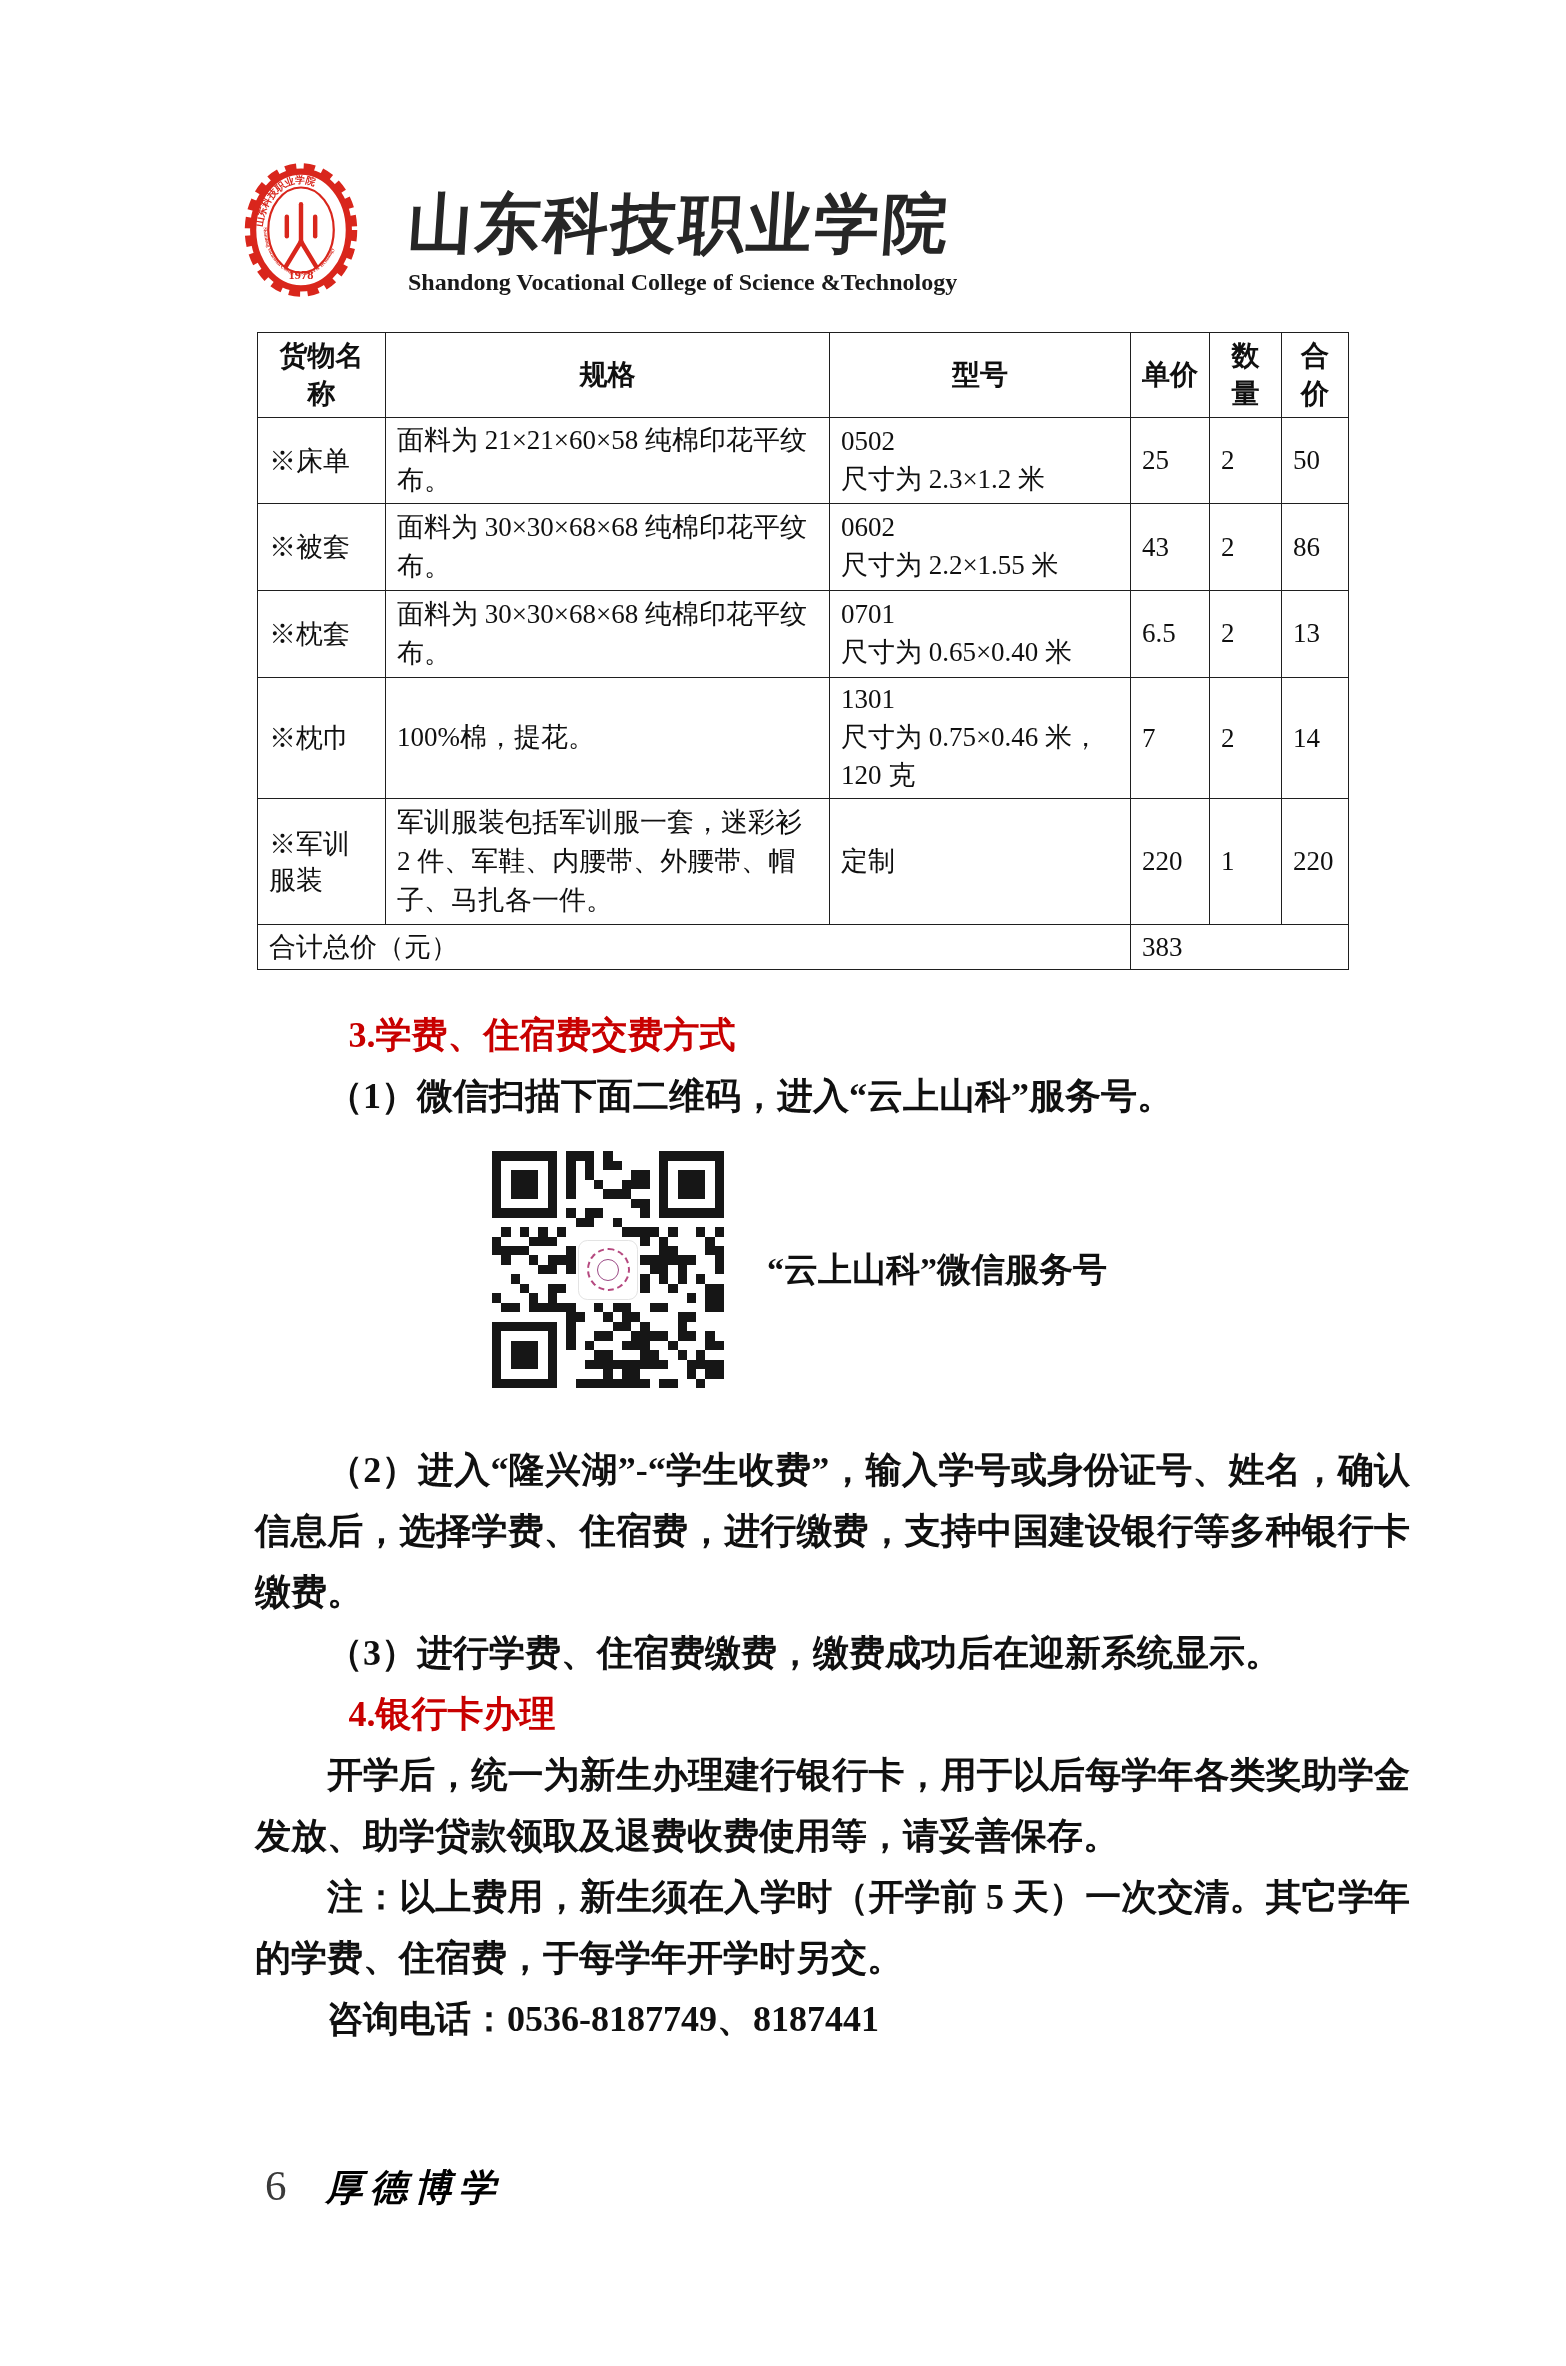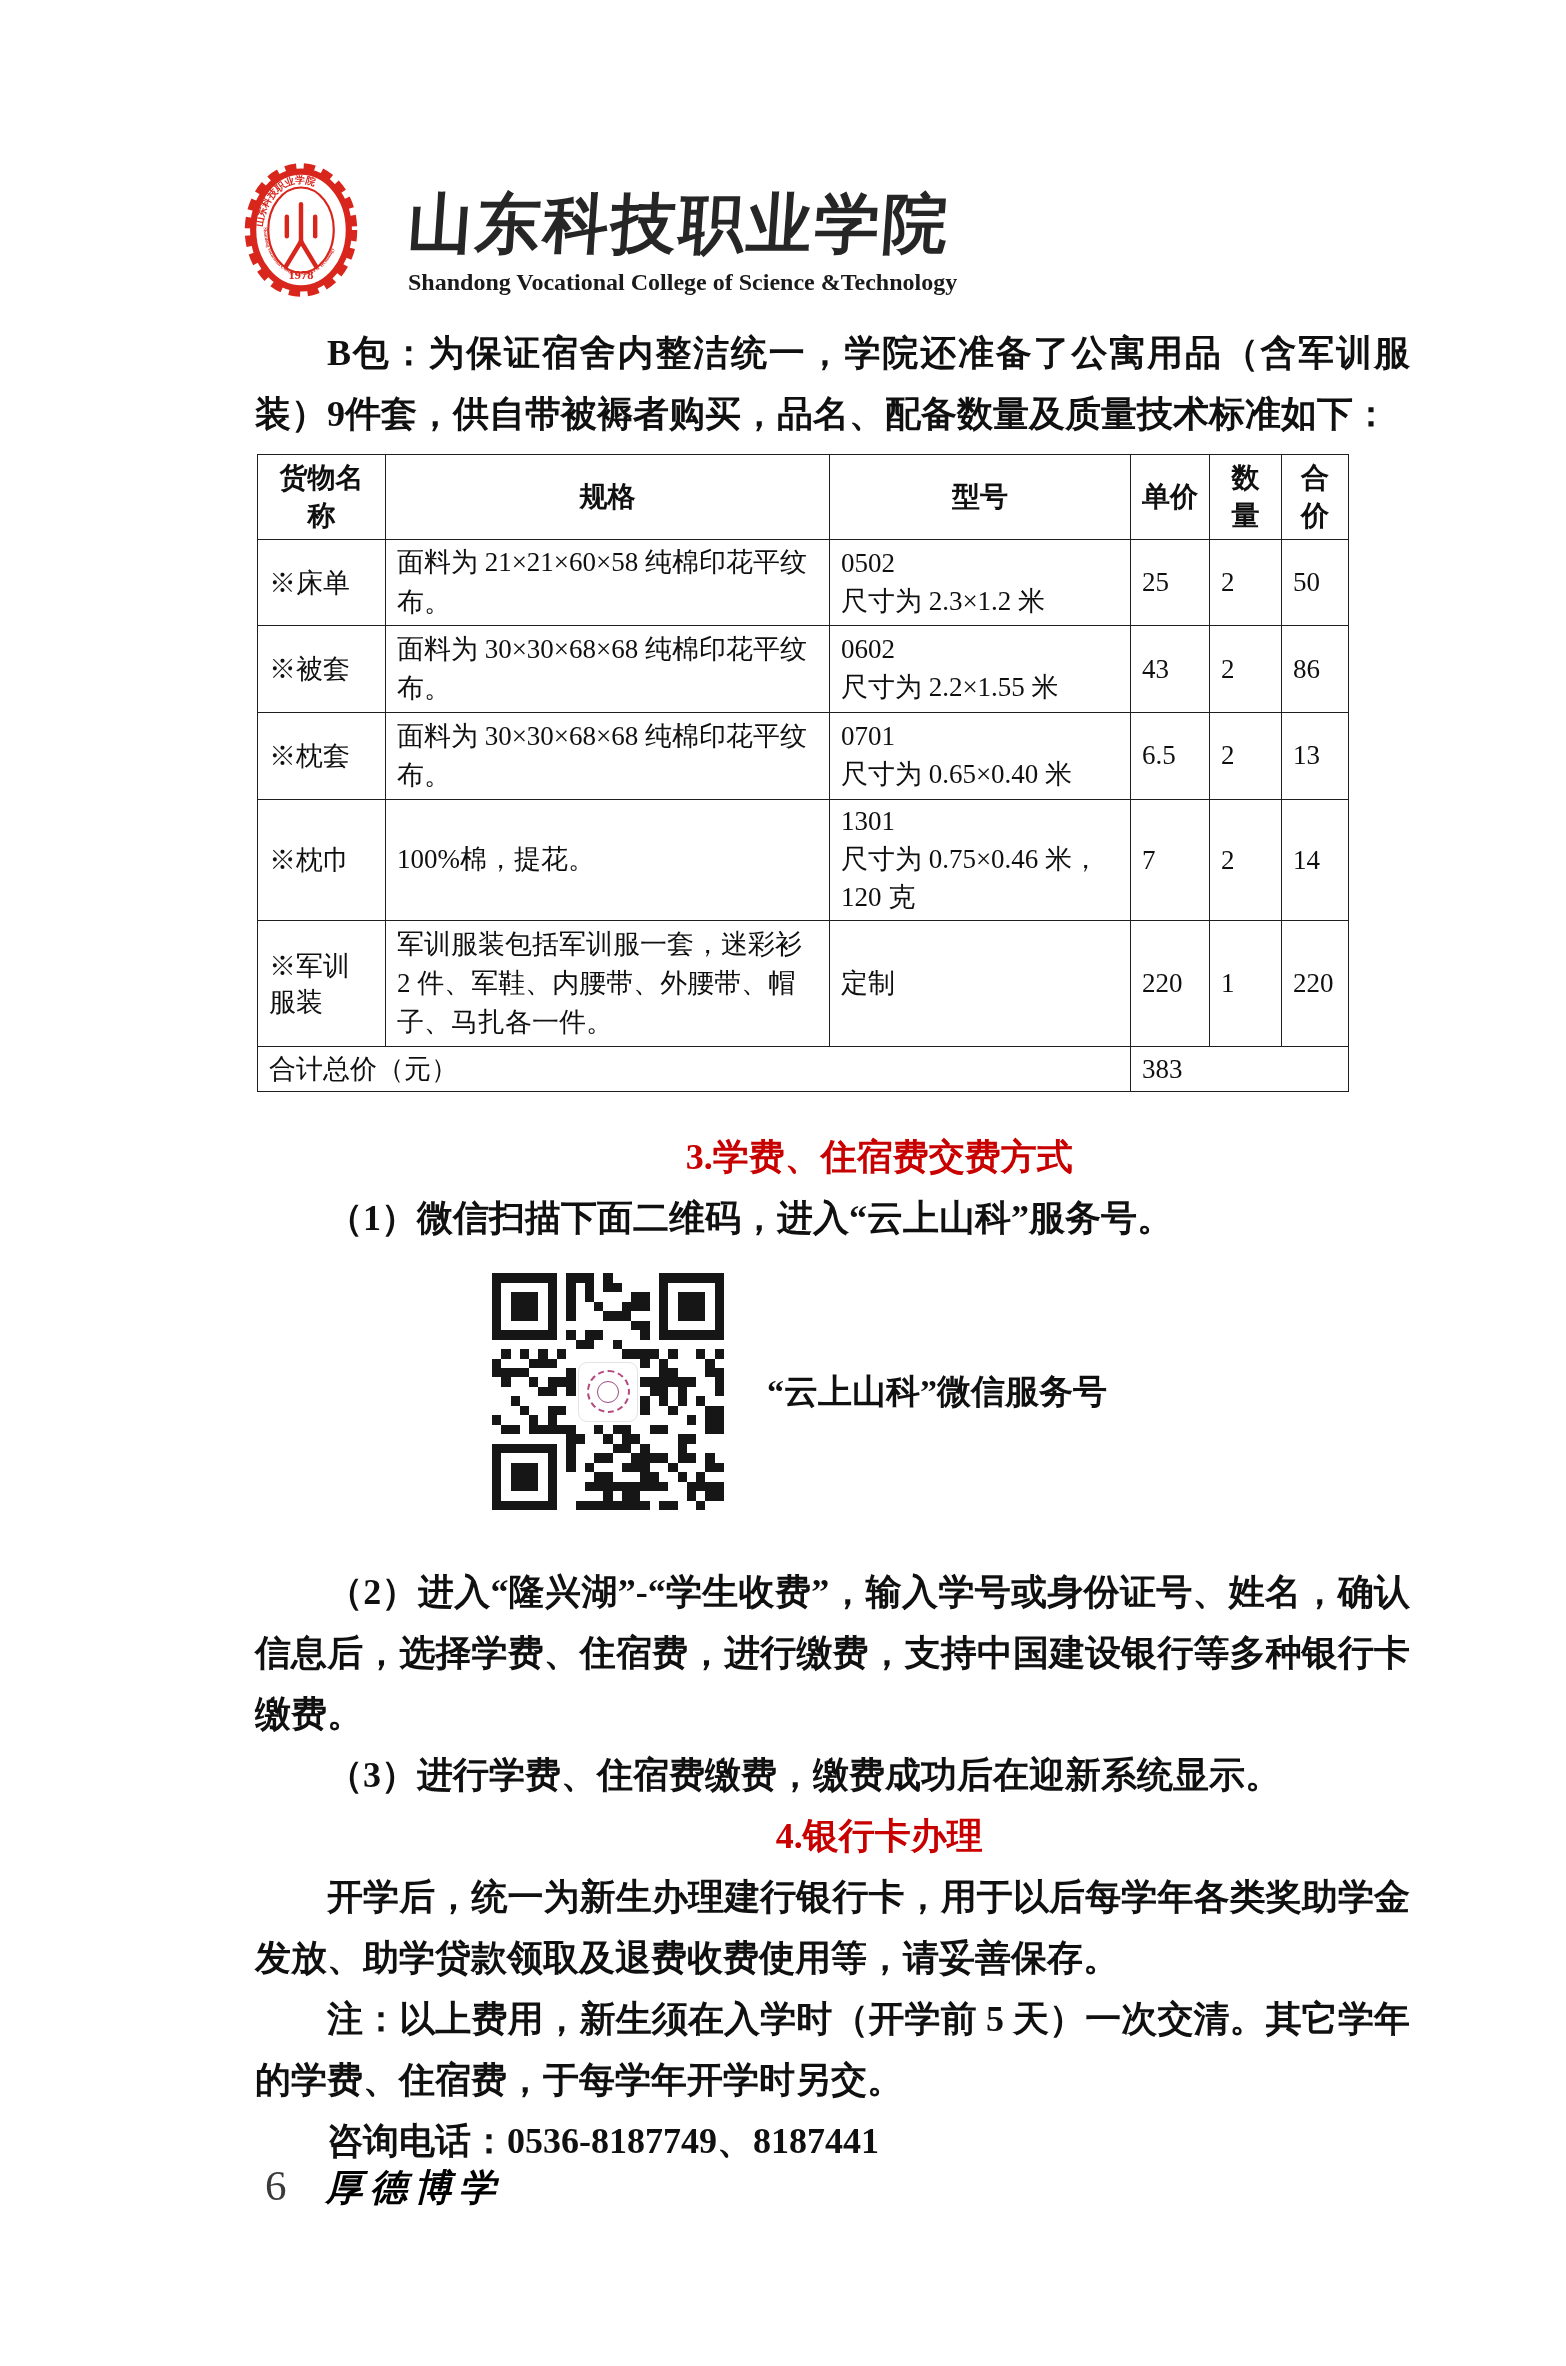--- a/index.html
+++ b/index.html
@@ -12,21 +12,21 @@
   .zh{font-size:65px;font-weight:bold;color:#262626;letter-spacing:2.8px;line-height:1.1;
       transform:skewX(-4deg);font-family:"DejaVu Serif",serif;}
   .en{font-size:24px;font-weight:bold;color:#1a1a1a;margin-top:9.3px;letter-spacing:0px;
       font-family:"Liberation Serif",serif;}
 
   
   .content{position:absolute;left:255px;top:323px;width:1155px;}
   p.body{margin:0;font-size:36px;line-height:61px;text-align:justify;
          text-indent:2em;font-weight:600;color:#101010;}
   p.heading{margin:0;font-size:36px;line-height:61px;font-weight:bold;
-            color:var(--accent-red,#c80000);text-indent:2.6em;text-align:center;}
+            color:var(--accent-red,#c80000);text-indent:2.6em;}
   p.heading.h3{margin-top:35px;}
   p.mt{margin-top:52px;}
 
   
   table.goods{border-collapse:collapse;margin:9.3px 0 0 1.9px;width:1092px;table-layout:fixed;
               font-size:27px;color:#101010;}
   table.goods th,table.goods td{border:1.9px solid #1f1f1f;vertical-align:middle;
               padding:3.7px 11px;font-weight:500;}
   table.goods th{font-size:28px;text-align:center;font-weight:600;}
   td.c{}
@@ -85,21 +85,20 @@
       <text x="70" y="138" text-anchor="middle" font-size="14" font-weight="bold" style="fill:var(--seal-red,#d9261c)">1978</text>
     </svg>
     <div class="names">
       <div class="zh">山东科技职业学院</div>
       <div class="en">Shandong Vocational College of Science &amp;Technology</div>
     </div>
   </div>
 
   <div class="content">
 
-    <p class="body">B包：为保证宿舍内整洁统一，学院还准备了公寓用品（含军训服装）9件套，供自带被褥者购买，品名、配备数量及质量技术标准如下：</p>
 
     <table class="goods">
       <colgroup>
         <col style="width:128px">
           <col style="width:444px">
           <col style="width:301px">
         <col style="width:79px">
           <col style="width:72px">
           <col style="width:67px">
       </colgroup>

